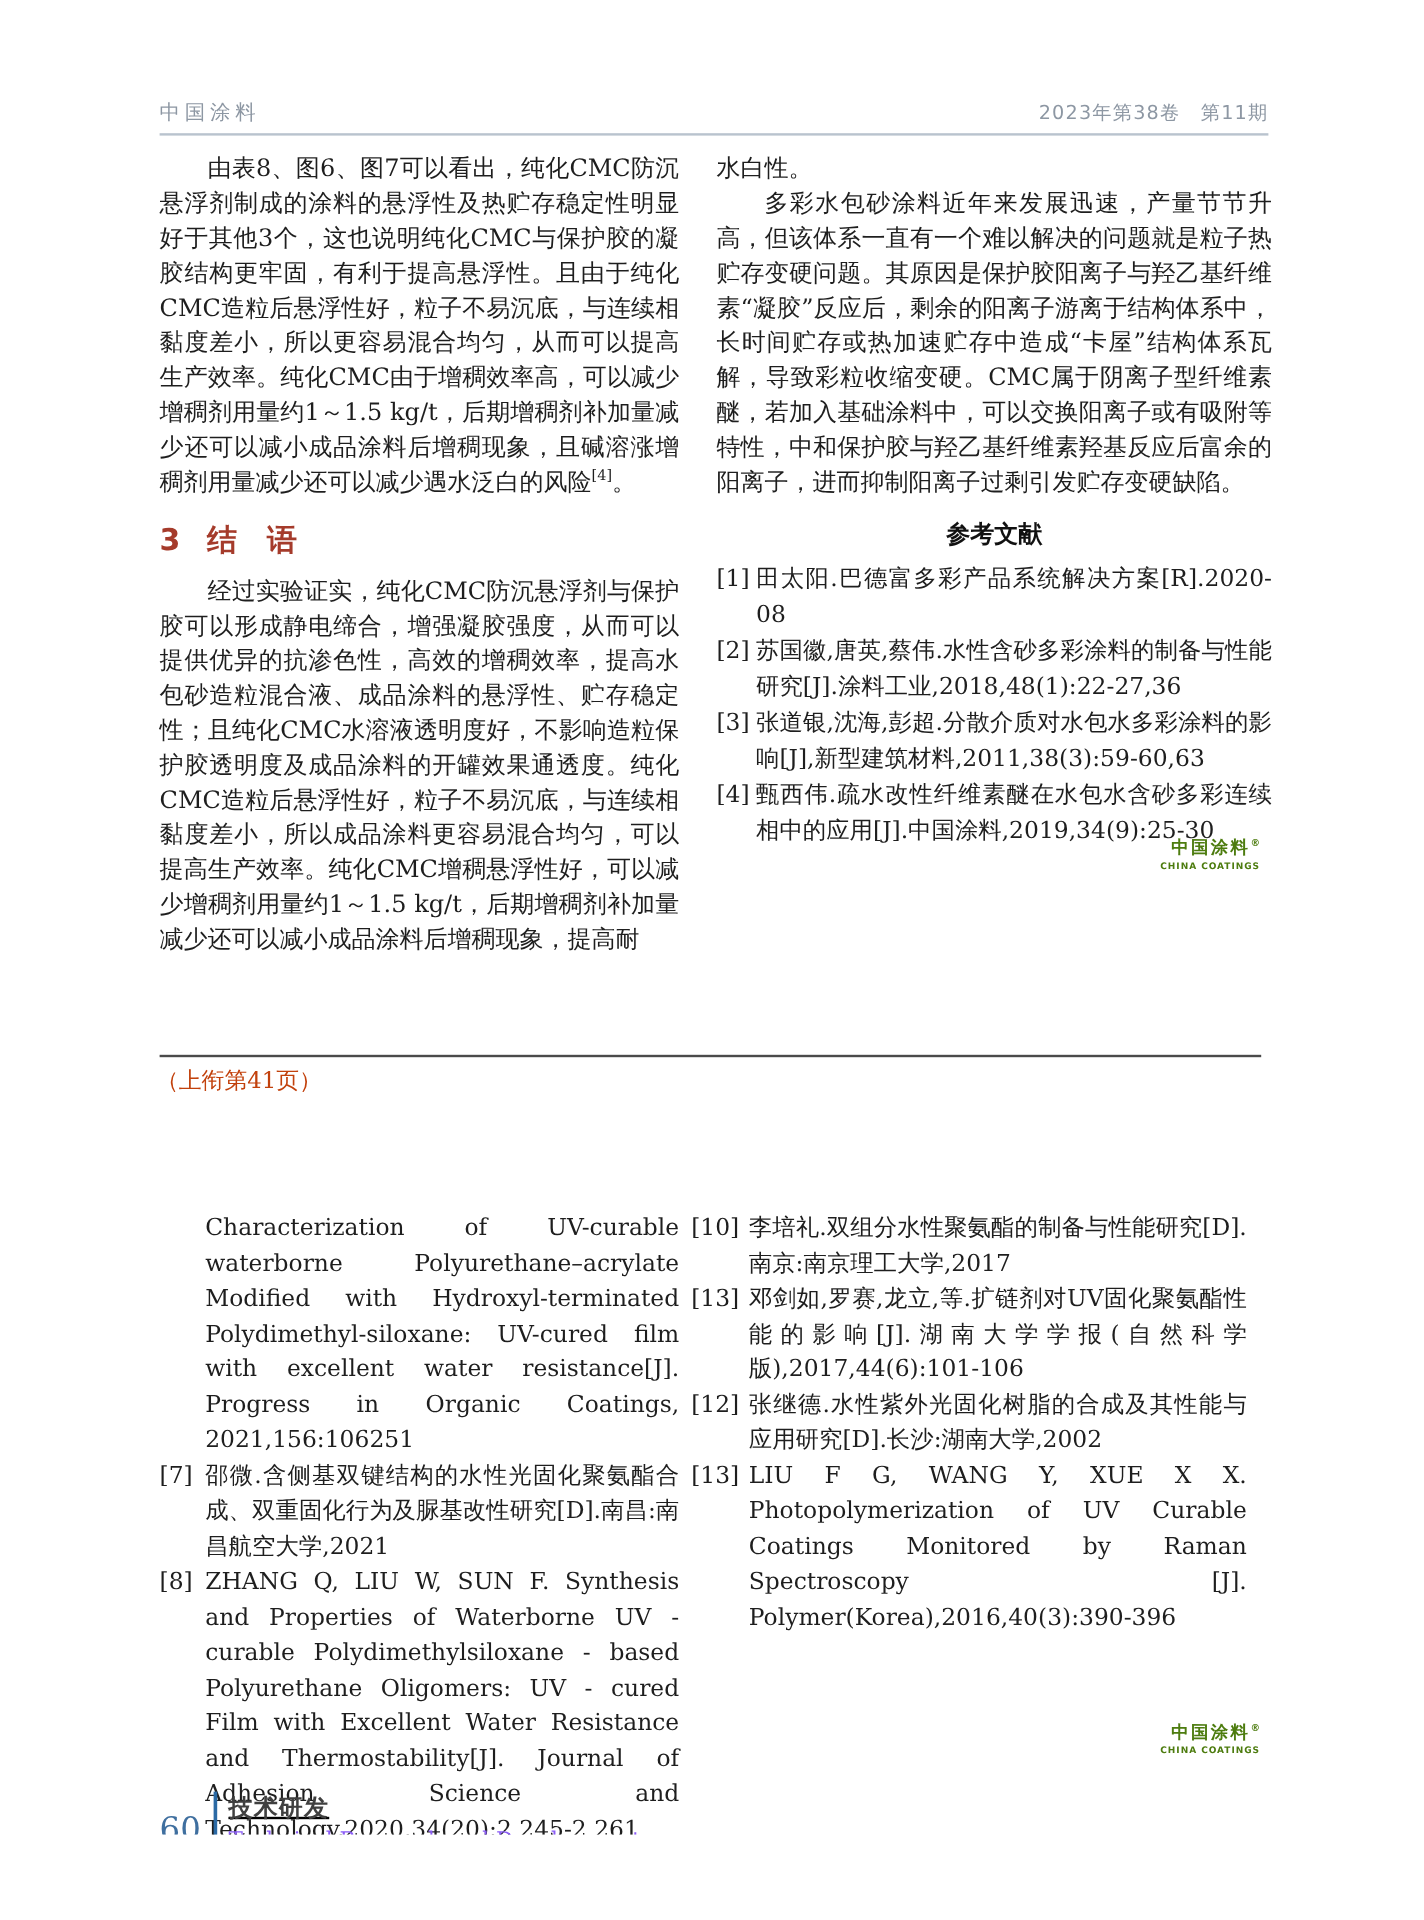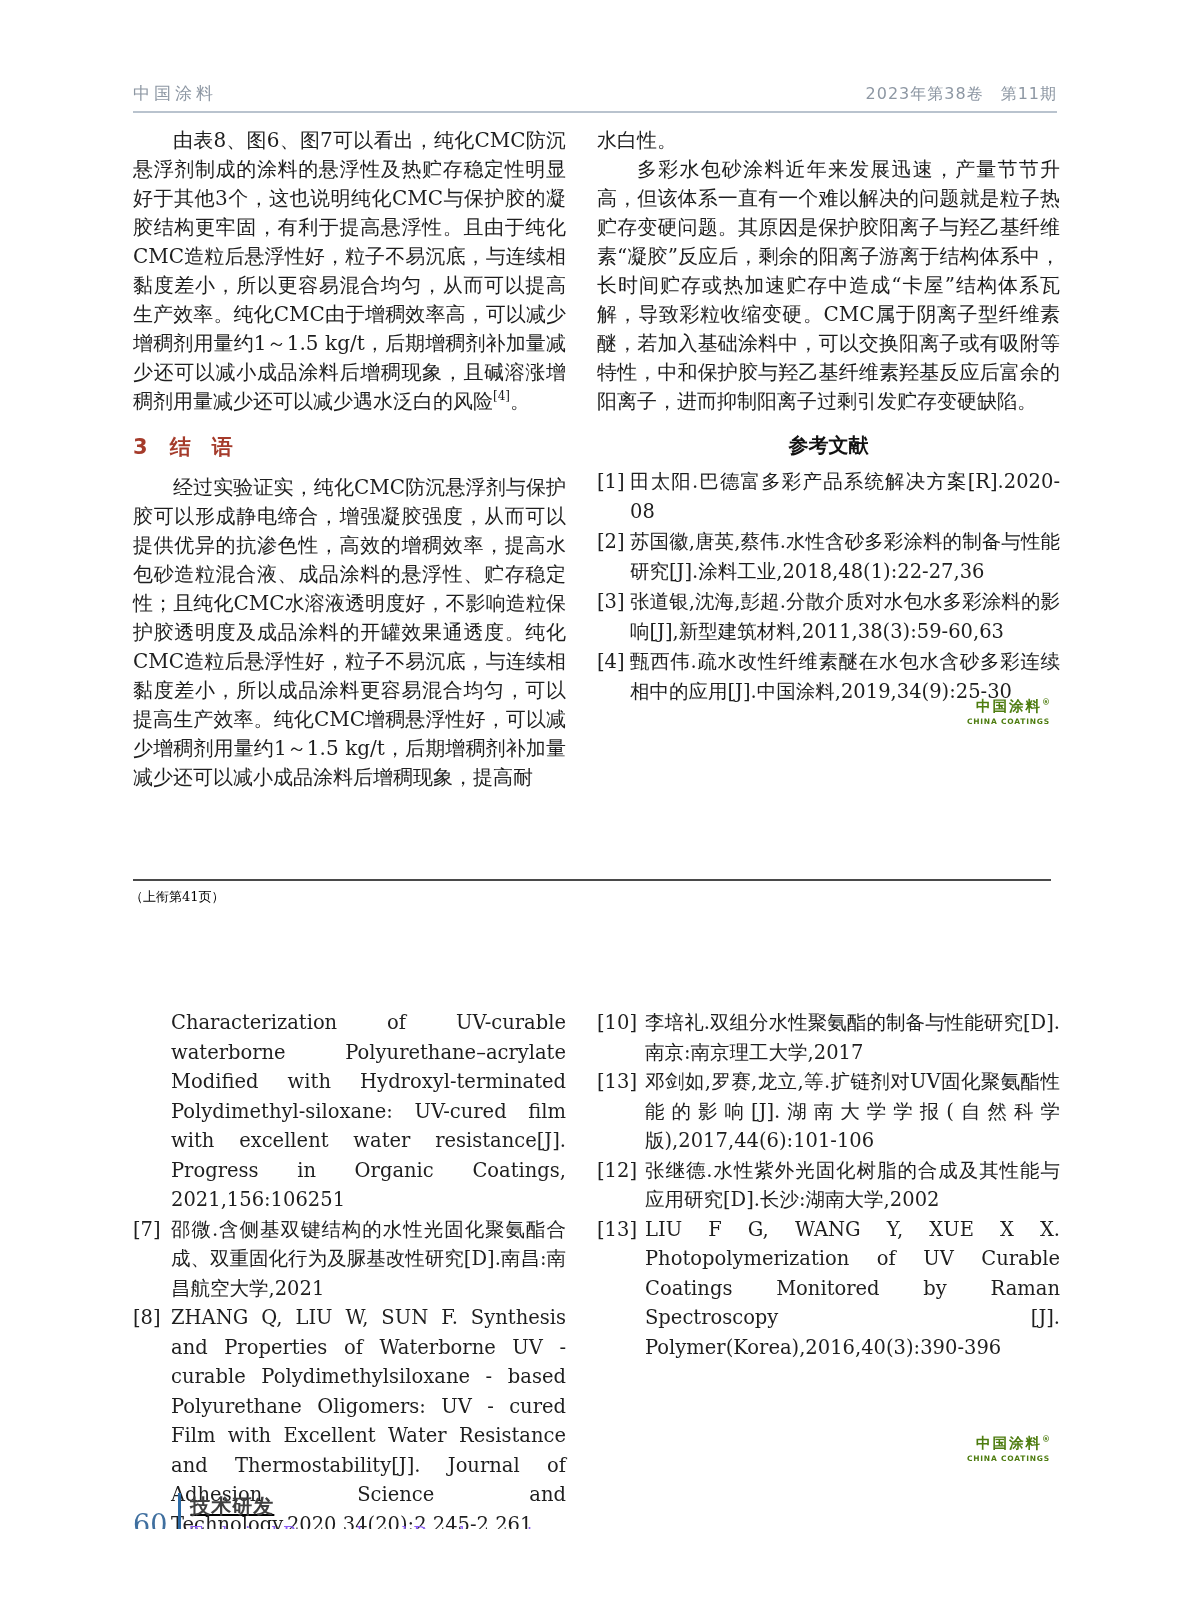--- a/index.html
+++ b/index.html
@@ -27,34 +27,34 @@
     color: #8d97a3;
   }
   .journal-name { font-size: 17px; letter-spacing: 4px; }
   .issue-info   { font-size: 16px; letter-spacing: 1px; }
 
   
   .col { position: absolute; text-align: justify; color: #1e1e1e; }
   .col-left  { left: 133px; top: 126px; width: 433px; }
   .col-right { left: 597px; top: 126px; width: 463px; }
   .bottom-left  { left: 133px; top: 1008px; width: 433px; }
-  .bottom-right { left: 597px; top: 1008px; width: 463px; }
+  .bottom-right { left: 576px; top: 1008px; width: 463px; }
 
   .body-para {
     font-size: 20px;
     line-height: 29px;
     text-indent: 2em;
   }
   .body-para.no-indent { text-indent: 0; }
   .cite { font-size: 12px; vertical-align: super; line-height: 0; }
 
   .section-heading {
     margin: 17px 0 12px 0;
     color: #a53b2b;
-    font-size: 21px;
+    font-size: 25px;
     font-weight: bold;
     font-family: "DejaVu Sans", "Liberation Sans", sans-serif;
   }
   .sec-no { margin-right: 22px; }
 
   .ref-heading {
     margin: 16px 0 8px 0;
     text-align: center;
     font-size: 20px;
     font-weight: bold;
@@ -90,22 +90,22 @@
   
   .mid-divider {
     position: absolute;
     left: 133px; top: 879px;
     width: 918px;
     border-top: 2px solid #4a4a4a;
   }
   .cont-note {
     position: absolute;
     left: 130px; top: 888px;
-    font-size: 13px;
-    color: #000000;
+    font-size: 19px;
+    color: #c2410c;
   }
 
   
   .page-footer {
     position: absolute;
     left: 133px; top: 1493px;
     display: flex;
     align-items: stretch;
     text-decoration: underline;
   }

